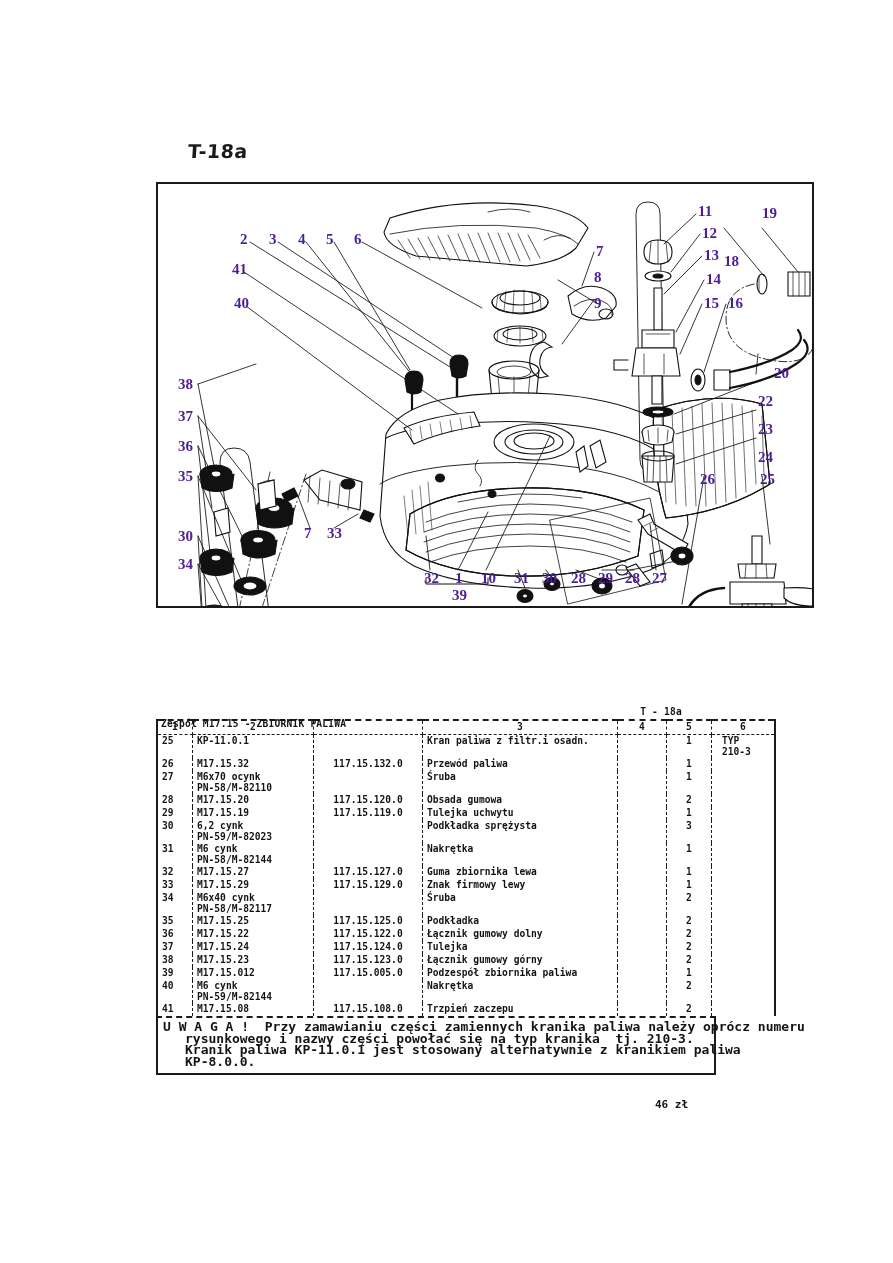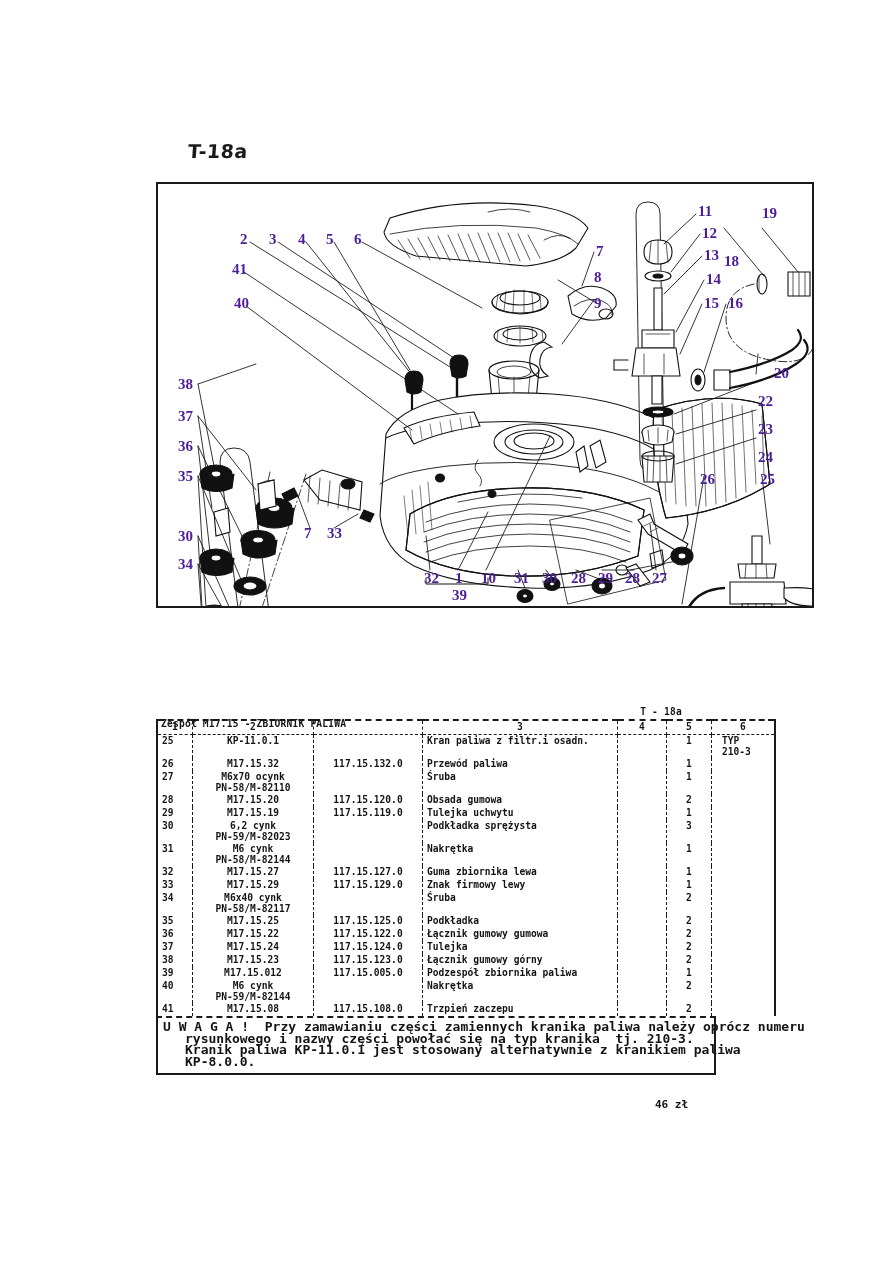--- a/index.html
+++ b/index.html
@@ -104,21 +104,21 @@
     border-top: 2px dashed #1a1a1a;
     border-bottom: 1px dashed #1a1a1a;
     text-align: center;
     height: 13px;
     font-weight: bold;
   }
   .outer-left  { border-left: 2px solid #1a1a1a !important; }
   .outer-right { border-right: 2px solid #1a1a1a !important; }
 
   .c-pos  { width: 26px;  text-align: left; }
-  .c-norm { width: 112px; text-align: center; }
+  .c-norm { width: 112px; text-align: left; }
   .c-draw { width: 100px; text-align: center; }
   .c-name { width: 186px; text-align: left; }
   .c-col4 { width: 40px;  text-align: center; }
   .c-col5 { width: 36px;  text-align: center; }
   .c-col6 { width: 54px;  text-align: center; }
 
   tbody tr td { height: 13px; }
   tbody tr.tall td { height: 23px; }
   .sub { display: block; }
   .typ-stack { line-height: 9px; padding-top: 1px; }
@@ -715,21 +715,21 @@
         <td class="c-name">Podkładka</td>
         <td class="c-col4"></td>
         <td class="c-col5">2</td>
         <td class="c-col6 outer-right"></td>
       </tr>
 
       <tr>
         <td class="c-pos outer-left">36</td>
         <td class="c-norm">M17.15.22</td>
         <td class="c-draw">117.15.122.0</td>
-        <td class="c-name">Łącznik gumowy gumowa</td>
+        <td class="c-name">Łącznik gumowy dolny</td>
         <td class="c-col4"></td>
         <td class="c-col5">2</td>
         <td class="c-col6 outer-right"></td>
       </tr>
 
       <tr>
         <td class="c-pos outer-left">37</td>
         <td class="c-norm">M17.15.24</td>
         <td class="c-draw">117.15.124.0</td>
         <td class="c-name">Tulejka</td>

